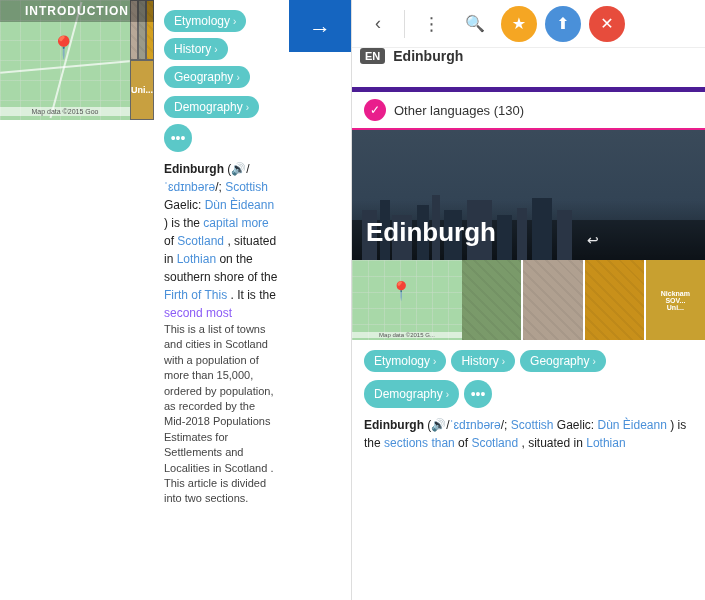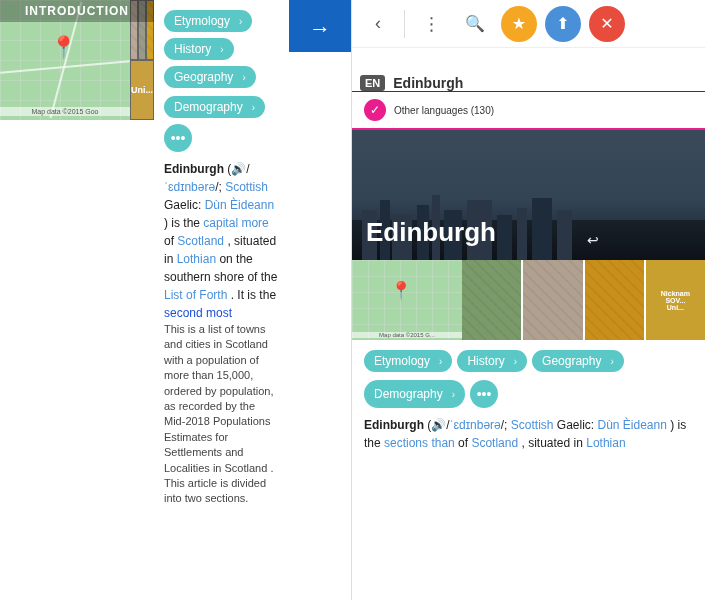--- a/index.html
+++ b/index.html
@@ -168,21 +168,21 @@
     }
 
     .chip {
       background: #5bc8c8;
       color: #fff;
       border-radius: 14px;
       padding: 4px 10px;
       font-size: 12px;
       display: flex;
       align-items: center;
-      gap: 9px;
+      gap: 3px;
       cursor: pointer;
     }
 
     .chip-arrow {
       font-size: 10px;
       color: rgba(255,255,255,0.85);
     }
 
     .chip-more {
       background: #5bc8c8;
@@ -198,21 +198,21 @@
     }
 
     .article-text {
       font-size: 12px;
       line-height: 1.5;
       color: #222;
     }
 
     .article-text .bold { font-weight: bold; }
     .article-text .link { color: #4a90d9; }
-    .article-text .link-green { color: #1d4ed8; }
+    .article-text .link-green { color: #8b5cf6; }
 
     
     .section-title {
       color: #4a90d9;
       font-size: 14px;
       font-weight: normal;
       margin-top: 10px;
       margin-bottom: 5px;
       line-height: 1.3;
     }
@@ -284,23 +284,23 @@
 
     .toolbar-divider {
       width: 1px;
       height: 28px;
       background: #ddd;
     }
 
     .right-lang-bar {
       height: 44px;
       display: flex;
-      align-items: flex-end;
+      align-items: flex-start;
       padding: 0 8px;
-      border-bottom: 1px solid #4c1d95;
+      border-bottom: 5px solid #4c1d95;
       flex-shrink: 0;
     }
 
     .lang-badge {
       background: #555;
       color: #fff;
       border-radius: 3px;
       padding: 2px 5px;
       font-size: 11px;
       font-weight: bold;
@@ -336,21 +336,21 @@
       display: flex;
       align-items: center;
       justify-content: center;
       color: #fff;
       font-size: 12px;
       margin-right: 8px;
     }
 
     .other-lang-text {
       color: #333;
-      font-size: 10px;
+      font-size: 13px;
     }
 
     .right-hero {
       position: relative;
       height: 130px;
       background: #2c3e50;
       flex-shrink: 0;
       overflow: hidden;
     }
 
@@ -540,21 +540,21 @@
       <span class="link">Scottish</span>
       <span> Gaelic: </span>
       <span class="link">Dùn Èideann</span>
       <span>) is the </span>
       <span class="link">capital more</span>
       <span> of </span>
       <span class="link">Scotland</span>
       <span>, situated in </span>
       <span class="link">Lothian</span>
       <span> on the southern shore of the </span>
-      <span class="link">List of Forth</span>
+      <span class="link">Firth of This</span>
       <span>. It is the </span>
       <span class="link-green">second most</span>
     </div>
 
     <div class="section-body">This is a list of towns and cities in Scotland with a population of more than 15,000, ordered by population, as recorded by the Mid-2018 Populations Estimates for Settlements and Localities in Scotland .
 This article is divided into two sections.</div>
   </div>
 
   <div class="go-to-article">
     <span class="go-arrow">→</span>

